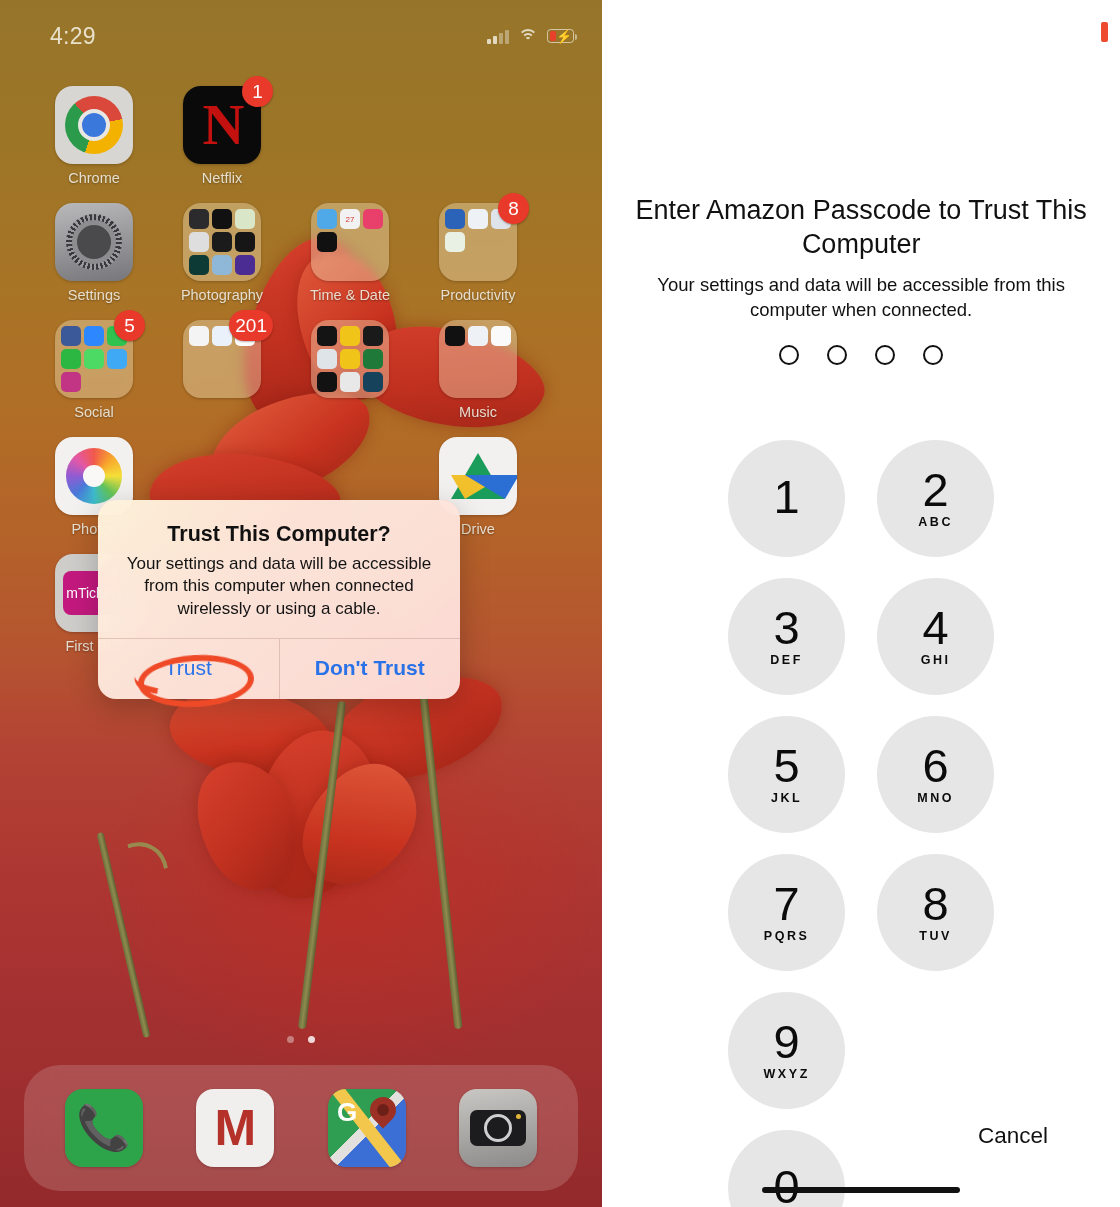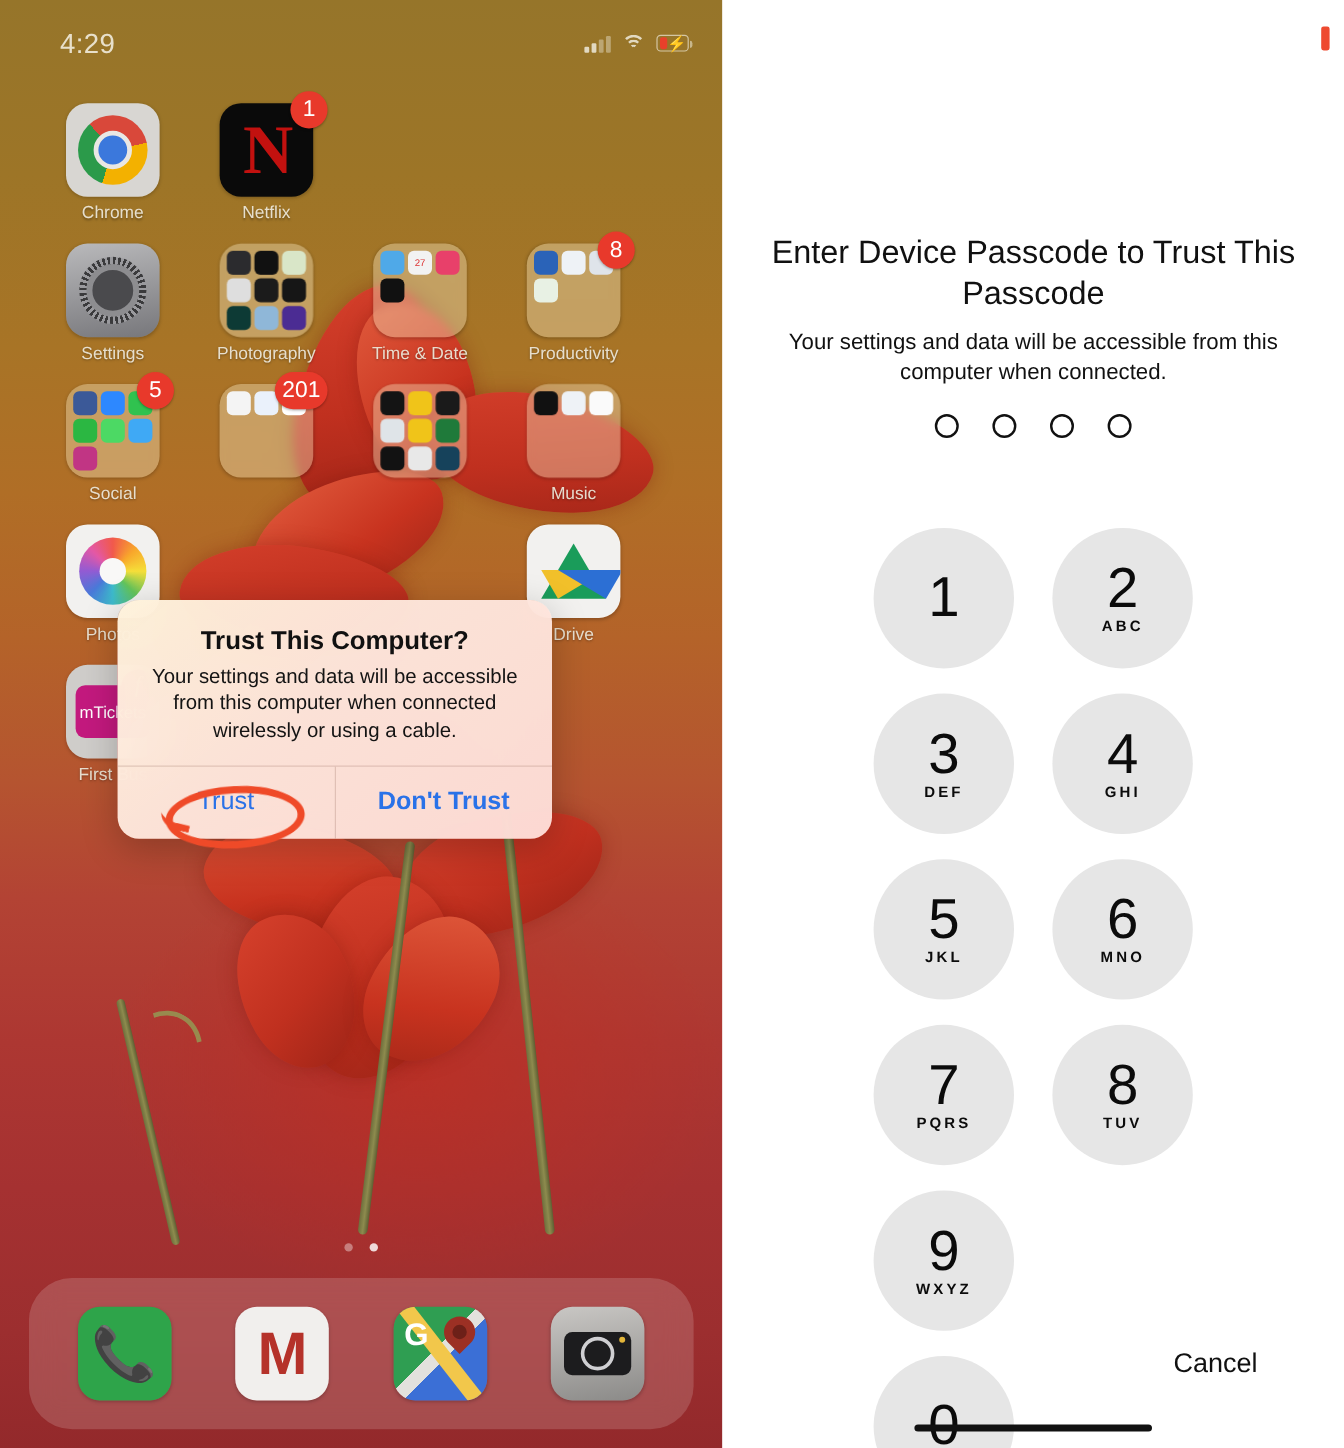--- a/index.html
+++ b/index.html
@@ -495,21 +495,21 @@
         <div class="alert-btn bold">Don't Trust</div>
       </div>
     </div>
     <div class="annot-ellipse"></div>
   </div>
 
   <div class="pass-panel">
     <div class="red-tick"></div>
 
     <div class="pass-head">
-      <div class="pass-title">Enter Device Passcode to Trust This Passcode</div>
+      <div class="pass-title">Enter Amazon Passcode to Trust This Computer</div>
       <div class="pass-sub">Your settings and data will be accessible from this computer when connected.</div>
     </div>
 
     <div class="pass-dots">
       <i></i>
       <i></i>
       <i></i>
       <i></i>
     </div>
 

